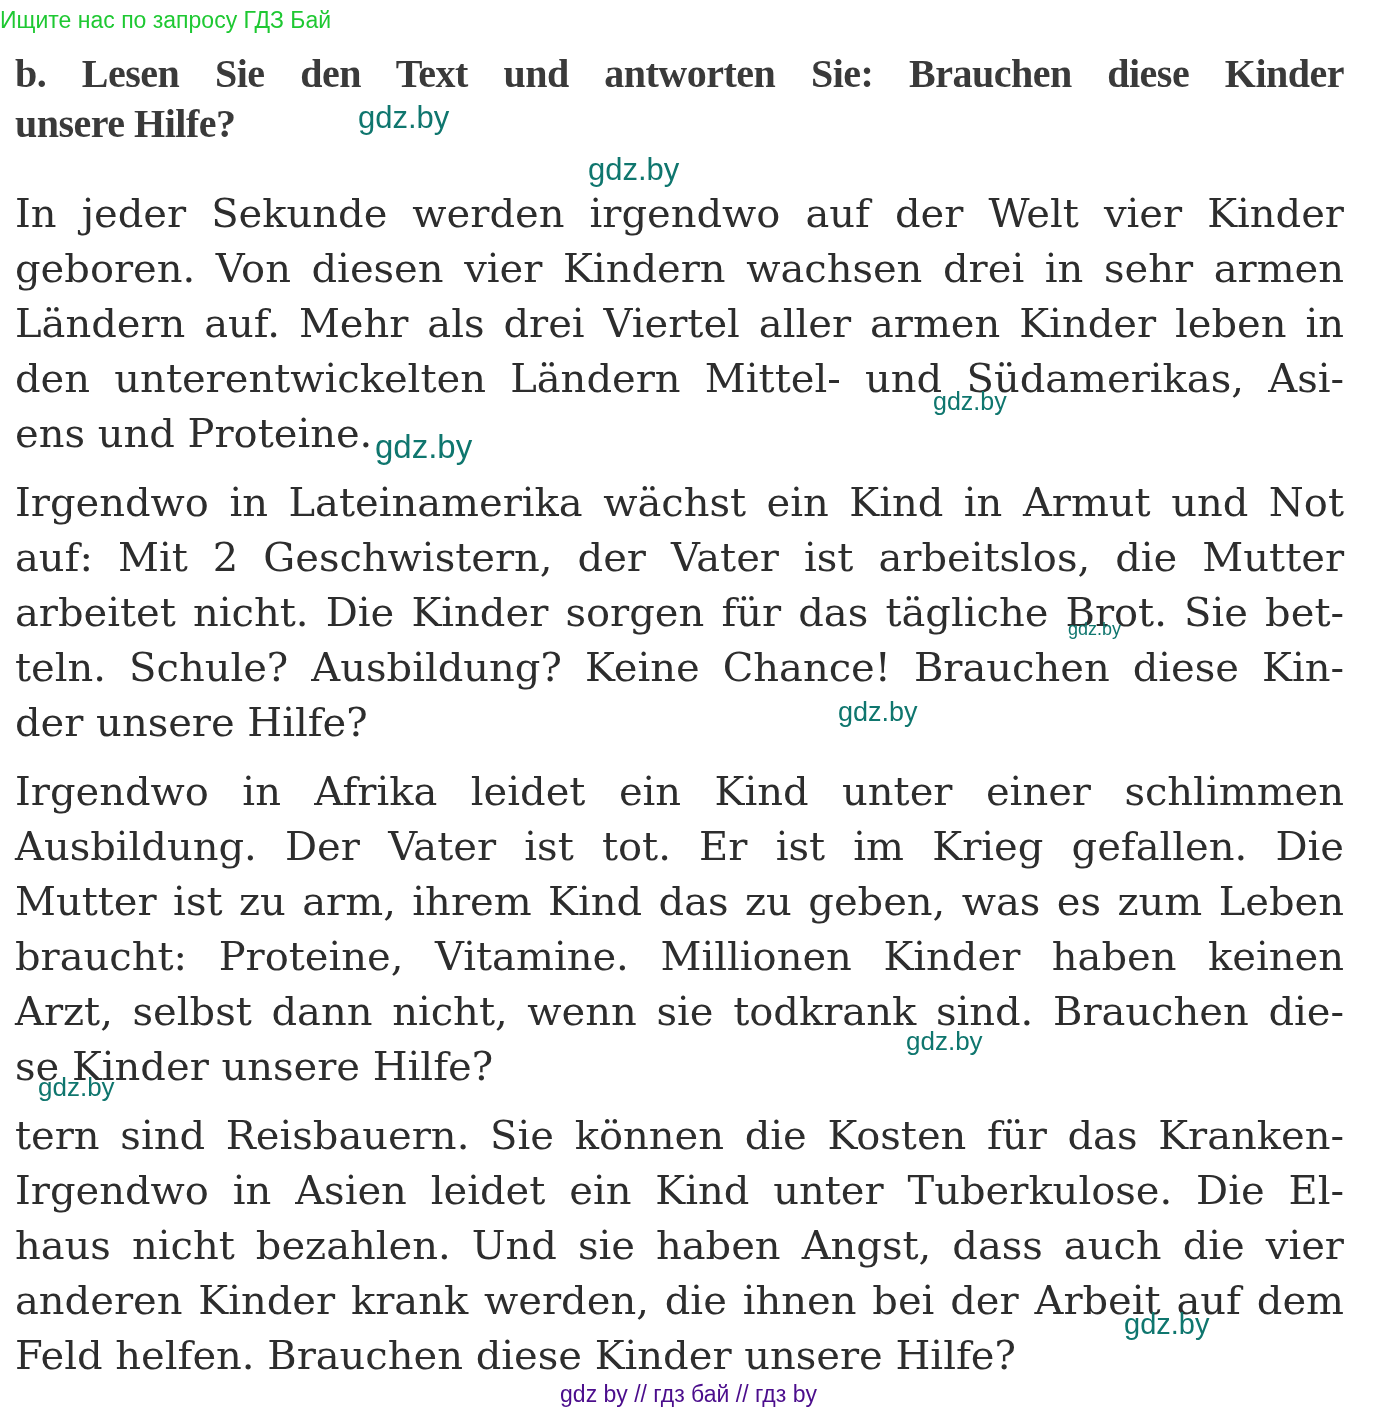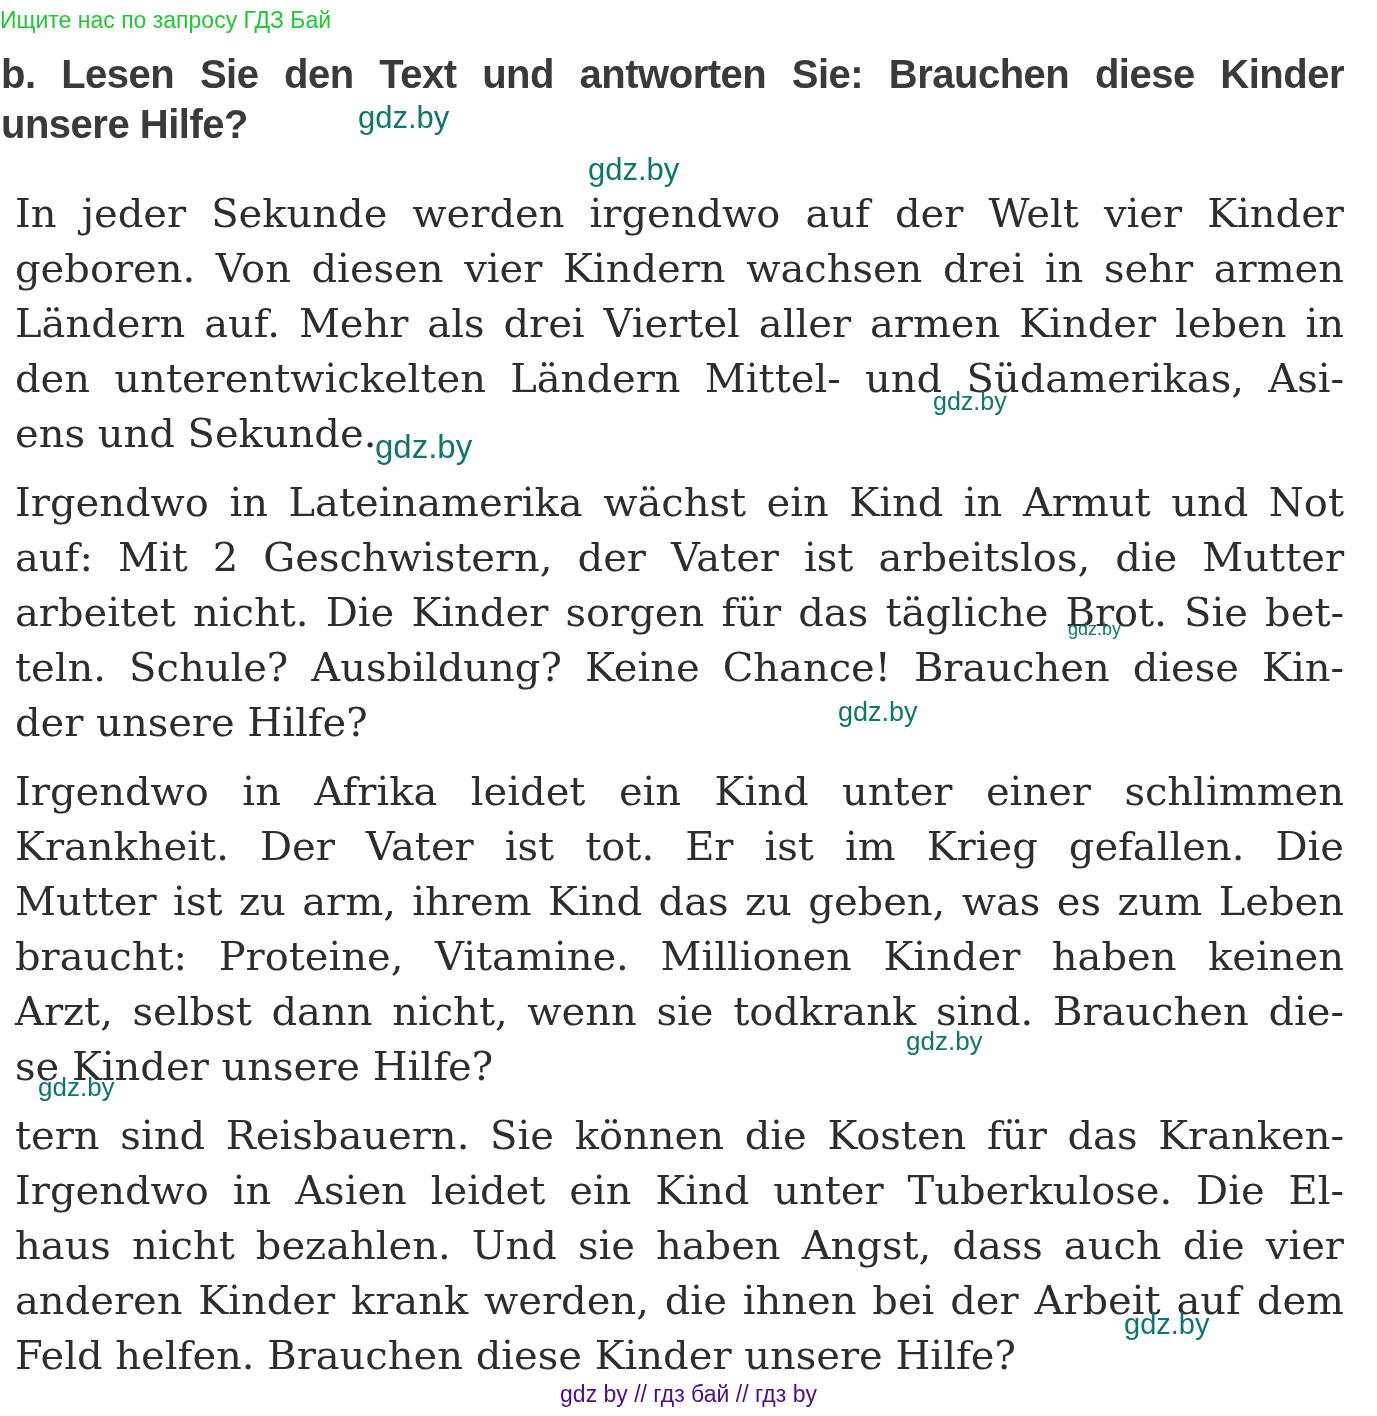--- a/index.html
+++ b/index.html
@@ -12,22 +12,22 @@
   }
   .promo{
     padding-top:7px;
     text-align:left;
     font-family:"Liberation Sans", sans-serif;
     font-size:23px;
     line-height:27px;
     color:#1ec832;
   }
   .heading{
-    margin:15px 33px 0 1px;
-    font-family:Liberation Sans, sans-serif;
+    margin:15px 33px 0 15px;
+    font-family:Liberation Serif, serif;
     font-weight:bold;
     font-size:40px;
     line-height:50px;
     color:#3a3a3a;
     letter-spacing:-0.5px;
   }
   .para{
     margin:14px 33px 0 15px;
     font-size:40px;
     line-height:55px;
@@ -71,34 +71,34 @@
   <div class="heading">
     <div class="line j">b. Lesen Sie den Text und antworten Sie: Brauchen diese Kinder</div>
     <div class="line">unsere Hilfe?</div>
   </div>
 
   <div class="para first">
     <div class="line j">In jeder Sekunde werden irgendwo auf der Welt vier Kinder</div>
     <div class="line j">geboren. Von diesen vier Kindern wachsen drei in sehr armen</div>
     <div class="line j">Ländern auf. Mehr als drei Viertel aller armen Kinder leben in</div>
     <div class="line j">den unterentwickelten Ländern Mittel- und Südamerikas, Asi-</div>
-    <div class="line">ens und Sekunde.</div>
+    <div class="line">ens und Proteine.</div>
   </div>
 
   <div class="para">
     <div class="line j">Irgendwo in Lateinamerika wächst ein Kind in Armut und Not</div>
     <div class="line j">auf: Mit 2 Geschwistern, der Vater ist arbeitslos, die Mutter</div>
     <div class="line j">arbeitet nicht. Die Kinder sorgen für das tägliche Brot. Sie bet-</div>
     <div class="line j">teln. Schule? Ausbildung? Keine Chance! Brauchen diese Kin-</div>
     <div class="line">der unsere Hilfe?</div>
   </div>
 
   <div class="para">
     <div class="line j">Irgendwo in Afrika leidet ein Kind unter einer schlimmen</div>
-    <div class="line j">Krankheit. Der Vater ist tot. Er ist im Krieg gefallen. Die</div>
+    <div class="line j">Ausbildung. Der Vater ist tot. Er ist im Krieg gefallen. Die</div>
     <div class="line j">Mutter ist zu arm, ihrem Kind das zu geben, was es zum Leben</div>
     <div class="line j">braucht: Proteine, Vitamine. Millionen Kinder haben keinen</div>
     <div class="line j">Arzt, selbst dann nicht, wenn sie todkrank sind. Brauchen die-</div>
     <div class="line">se Kinder unsere Hilfe?</div>
   </div>
 
   <div class="para">
     <div class="line j">tern sind Reisbauern. Sie können die Kosten für das Kranken-</div>
     <div class="line j">Irgendwo in Asien leidet ein Kind unter Tuberkulose. Die El-</div>
     <div class="line j">haus nicht bezahlen. Und sie haben Angst, dass auch die vier</div>

